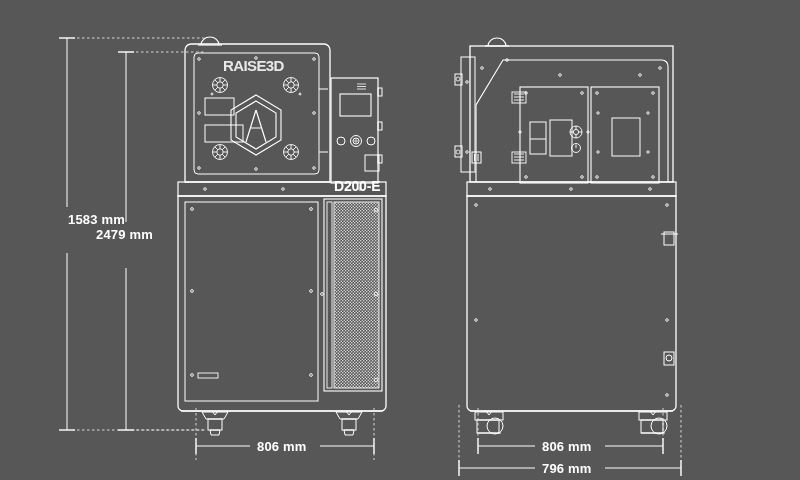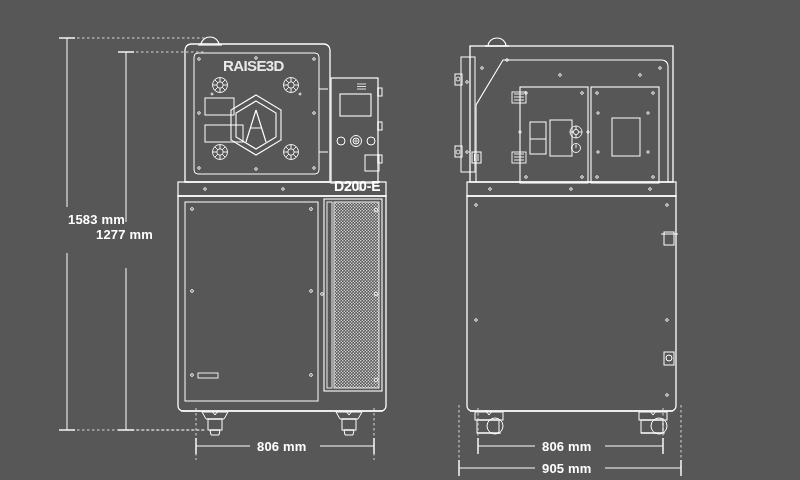--- a/index.html
+++ b/index.html
@@ -392,21 +392,21 @@
     </g>
     <g stroke="#d8d8d8" stroke-width="1" stroke-dasharray="2.5,2.5">
       <line x1="478" y1="408" x2="478" y2="452"></line>
       <line x1="663" y1="408" x2="663" y2="452"></line>
       <line x1="459" y1="405" x2="459" y2="474"></line>
       <line x1="681" y1="405" x2="681" y2="474"></line>
     </g>
   </svg>
 
   <div class="dim-label dim-1583">1583 mm</div>
-  <div class="dim-label dim-1545">1277 mm</div>
+  <div class="dim-label dim-1545">2479 mm</div>
   <div class="dim-label dim-806-front">806 mm</div>
   <div class="dim-label dim-806-side">806 mm</div>
-  <div class="dim-label dim-905-side">905 mm</div>
+  <div class="dim-label dim-905-side">796 mm</div>
 
   <div class="brand-label">RAISE3D</div>
   <div class="model-label">D200-E</div>
 
 </div>
 
 </body></html>

